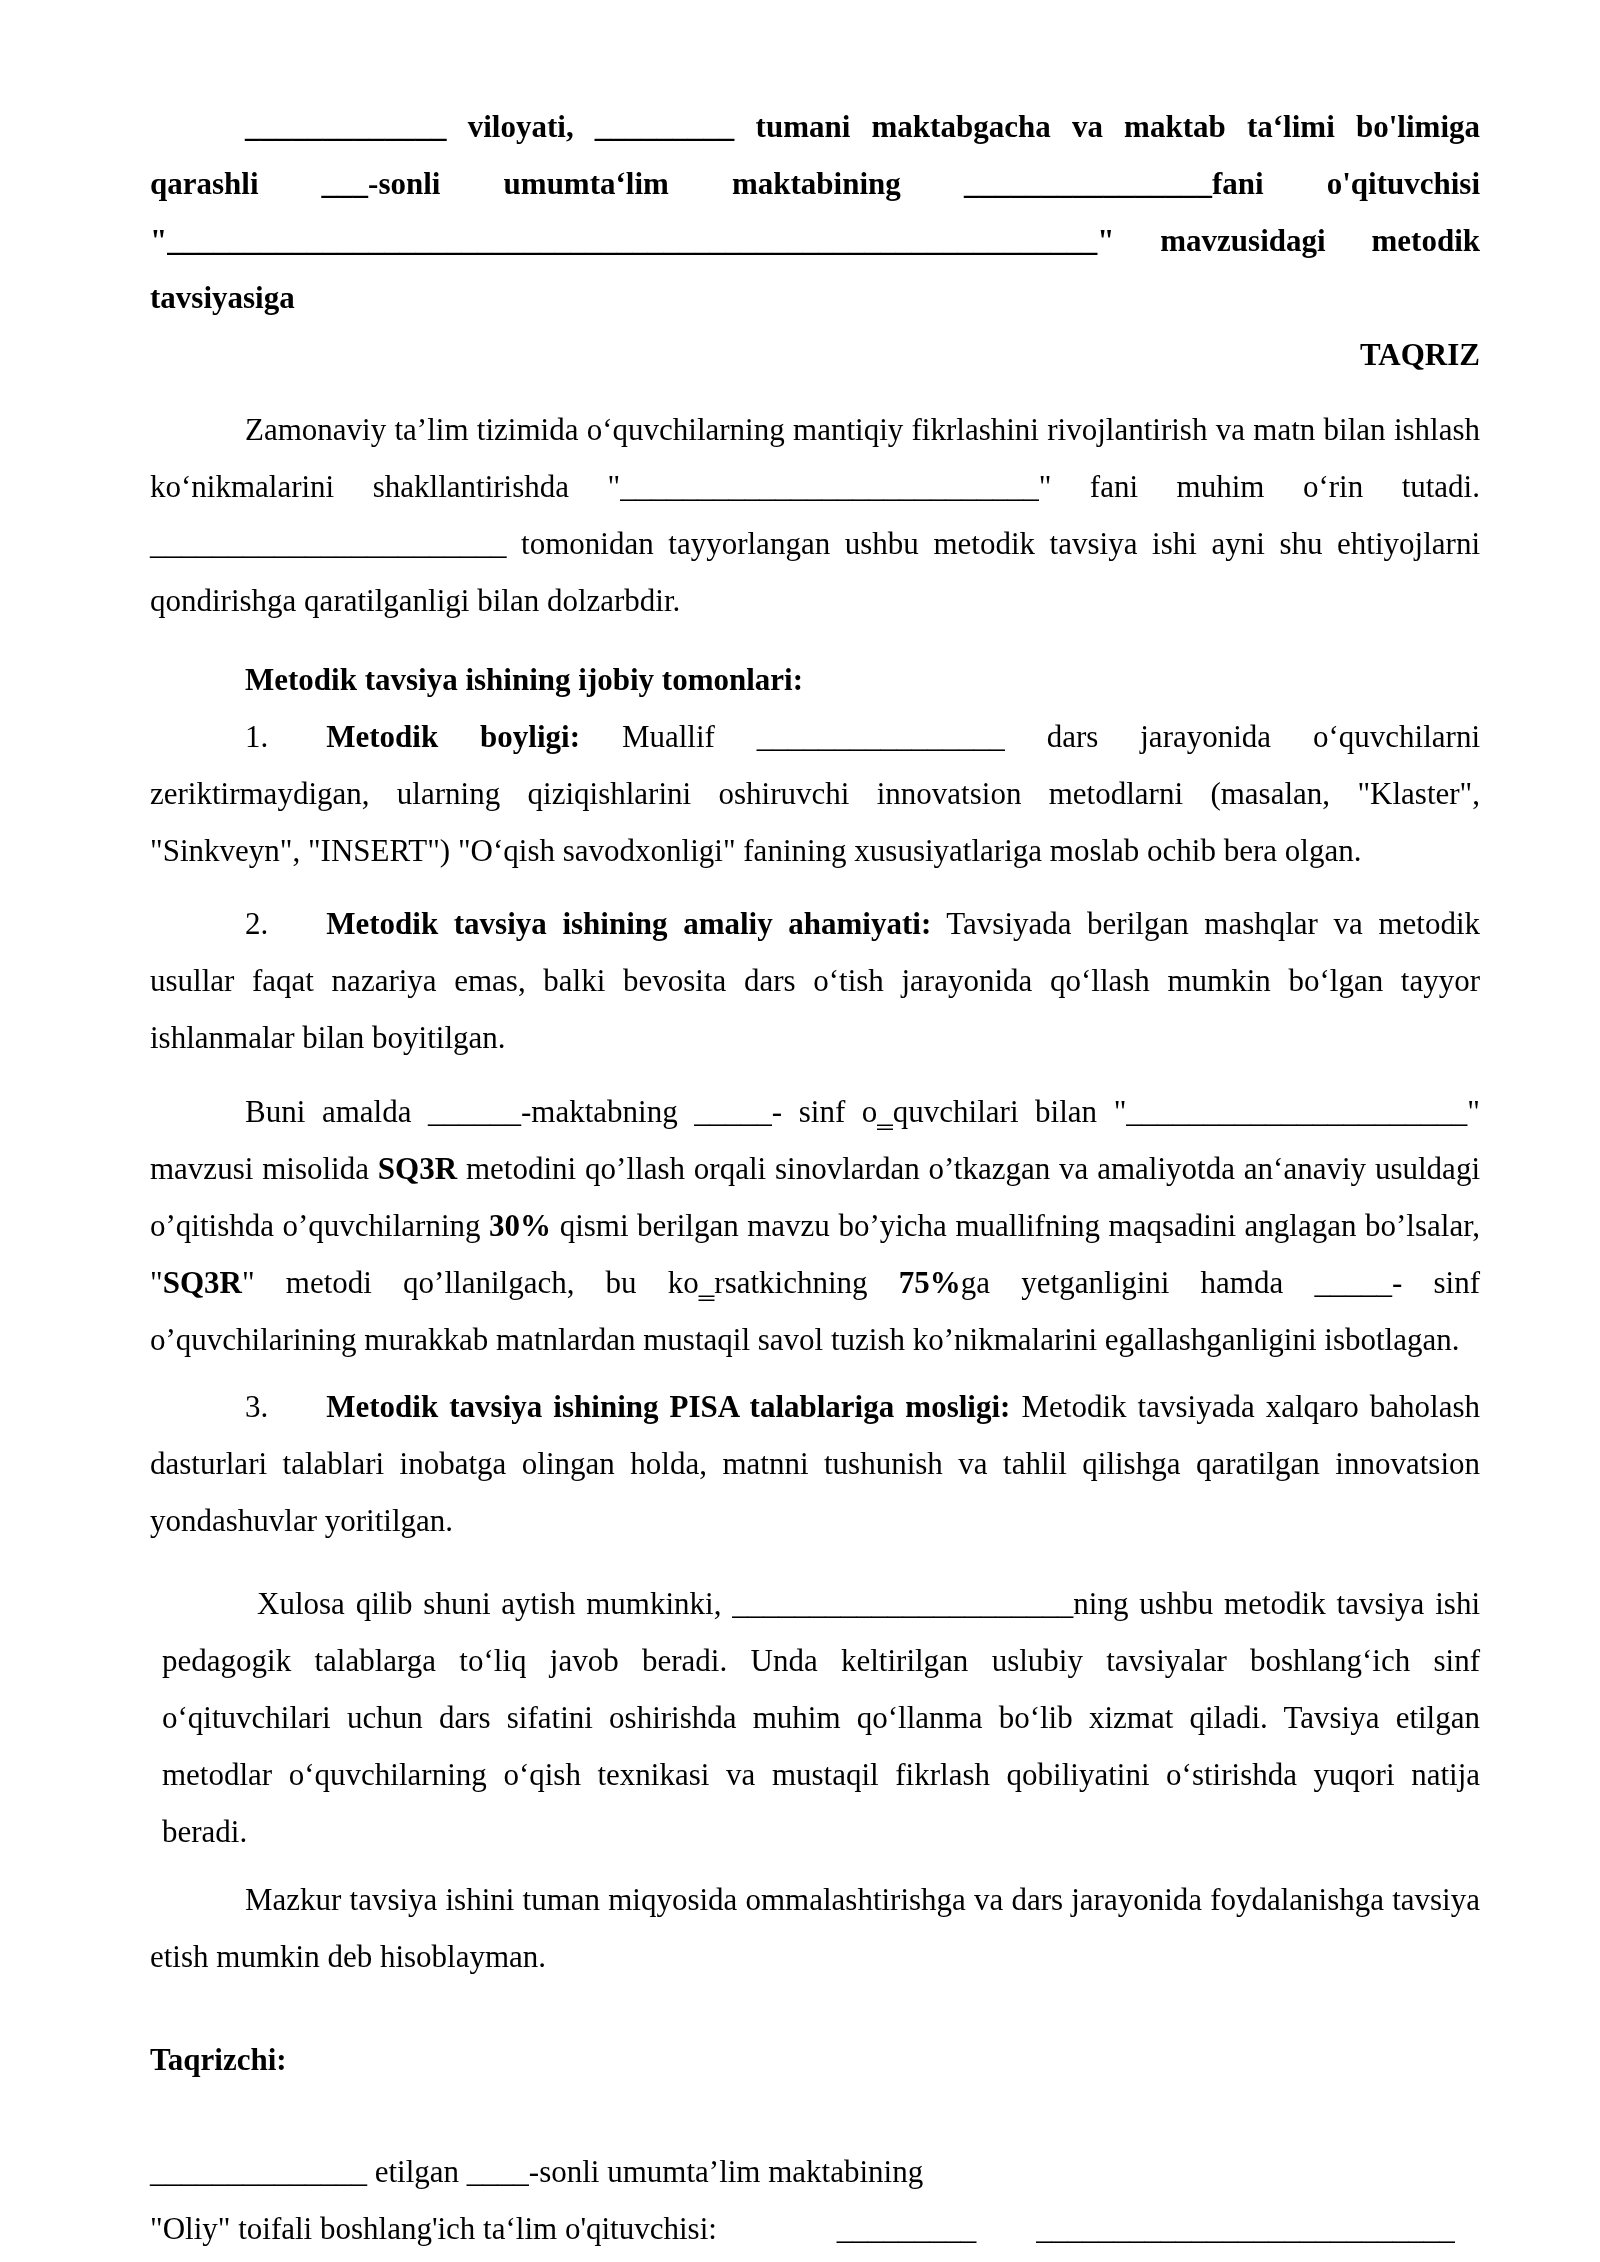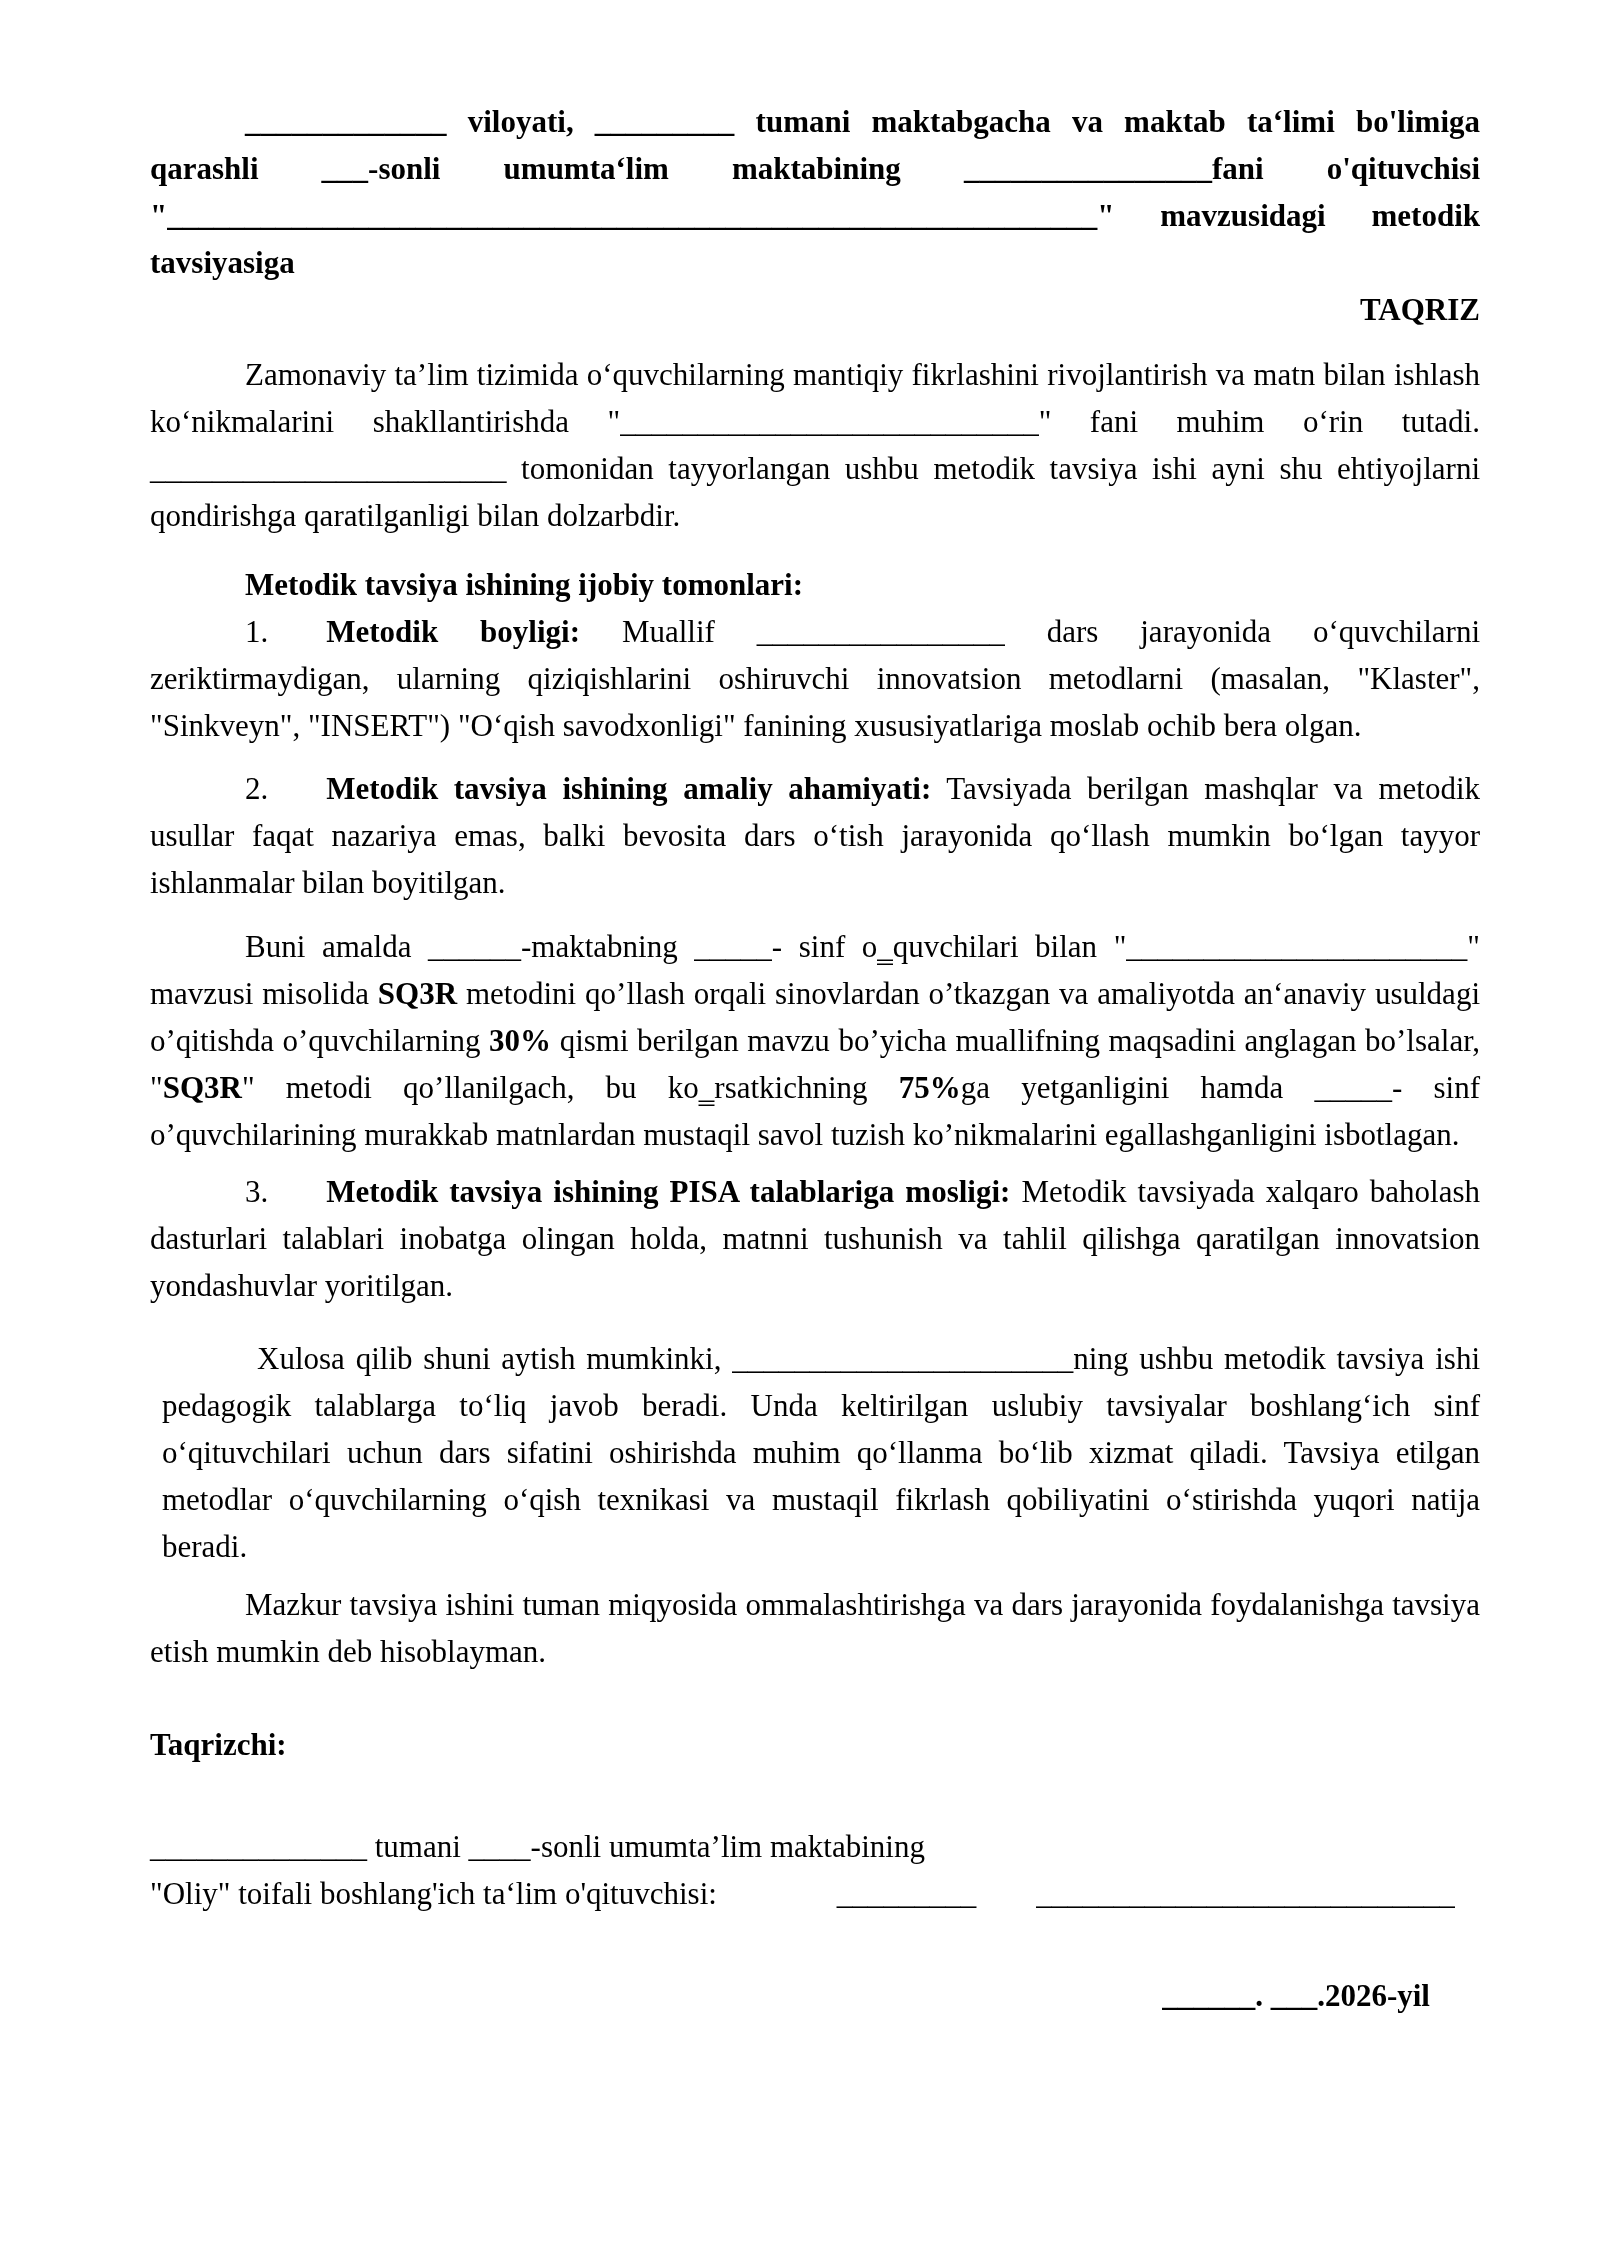--- a/index.html
+++ b/index.html
@@ -12,21 +12,21 @@
     height: 2262px;
     overflow: hidden;
   }
   .page {
     box-sizing: border-box;
     width: 1600px;
     height: 2262px;
     padding: 98px 120px 0 150px;
     font-family: "Liberation Serif", "DejaVu Serif", serif;
     font-size: 31px;
-    line-height: 47px;
+    line-height: 57px;
     color: #000000;
     background: #ffffff;
   }
   p { margin: 0; }
   .bold { font-weight: bold; }
   .just { text-align: justify; }
   .just-all { text-align: justify; text-align-last: justify; }
   .ind { text-indent: 95px; }
   .title {
     font-weight: bold;
@@ -77,19 +77,19 @@
   <p class="just ind practice-para"><span>Buni amalda ______-maktabning _____- sinf o‗quvchilari bilan "______________________" mavzusi misolida </span><b>SQ3R</b><span> metodini qo’llash orqali sinovlardan o’tkazgan va amaliyotda an‘anaviy usuldagi o’qitishda o’quvchilarning </span><b>30%</b><span> qismi berilgan mavzu bo’yicha muallifning maqsadini anglagan bo’lsalar, "</span><b>SQ3R</b><span>" metodi qo’llanilgach, bu ko‗rsatkichning </span><b>75%</b><span>ga yetganligini hamda _____- sinf o’quvchilarining murakkab matnlardan mustaqil savol tuzish ko’nikmalarini egallashganligini isbotlagan.</span></p>
 
   <p class="just ind item-3"><span>3.</span><span class="tab"></span><b>Metodik tavsiya ishining PISA talablariga mosligi:</b><span> Metodik tavsiyada xalqaro baholash dasturlari talablari inobatga olingan holda, matnni tushunish va tahlil qilishga qaratilgan innovatsion yondashuvlar yoritilgan.</span></p>
 
   <p class="just ind conclusion">Xulosa qilib shuni aytish mumkinki, ______________________ning ushbu metodik tavsiya ishi pedagogik talablarga to‘liq javob beradi. Unda keltirilgan uslubiy tavsiyalar boshlang‘ich sinf o‘qituvchilari uchun dars sifatini oshirishda muhim qo‘llanma bo‘lib xizmat qiladi. Tavsiya etilgan metodlar o‘quvchilarning o‘qish texnikasi va mustaqil fikrlash qobiliyatini o‘stirishda yuqori natija beradi.</p>
 
   <p class="just ind recommendation">Mazkur tavsiya ishini tuman miqyosida ommalashtirishga va dars jarayonida foydalanishga tavsiya etish mumkin deb hisoblayman.</p>
 
   <p class="reviewer-label">Taqrizchi:</p>
 
-  <p class="school-line">______________ tumani ____-sonli umumta’lim maktabining</p>
+  <p class="school-line">______________ etilgan ____-sonli umumta’lim maktabining</p>
 
   <p><span>"Oliy" toifali boshlang'ich ta‘lim o'qituvchisi:</span><span class="sp1"></span><span>_________</span><span class="sp2"></span><span>___________________________</span></p>
 
   <p class="date-line">______. ___.2026-yil</p>
 
 </div>
 
 </body></html>

